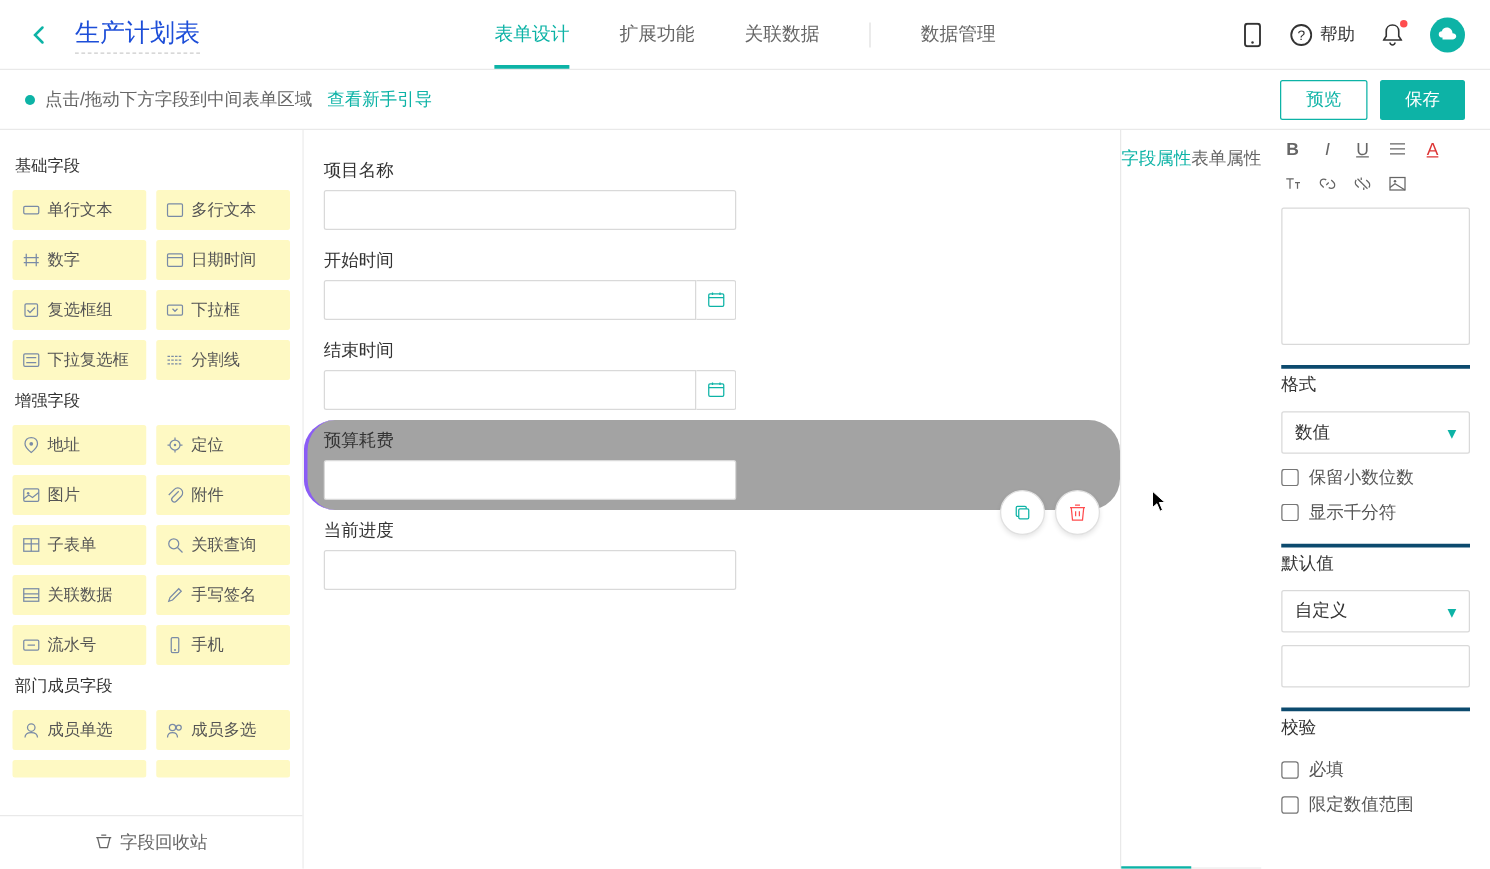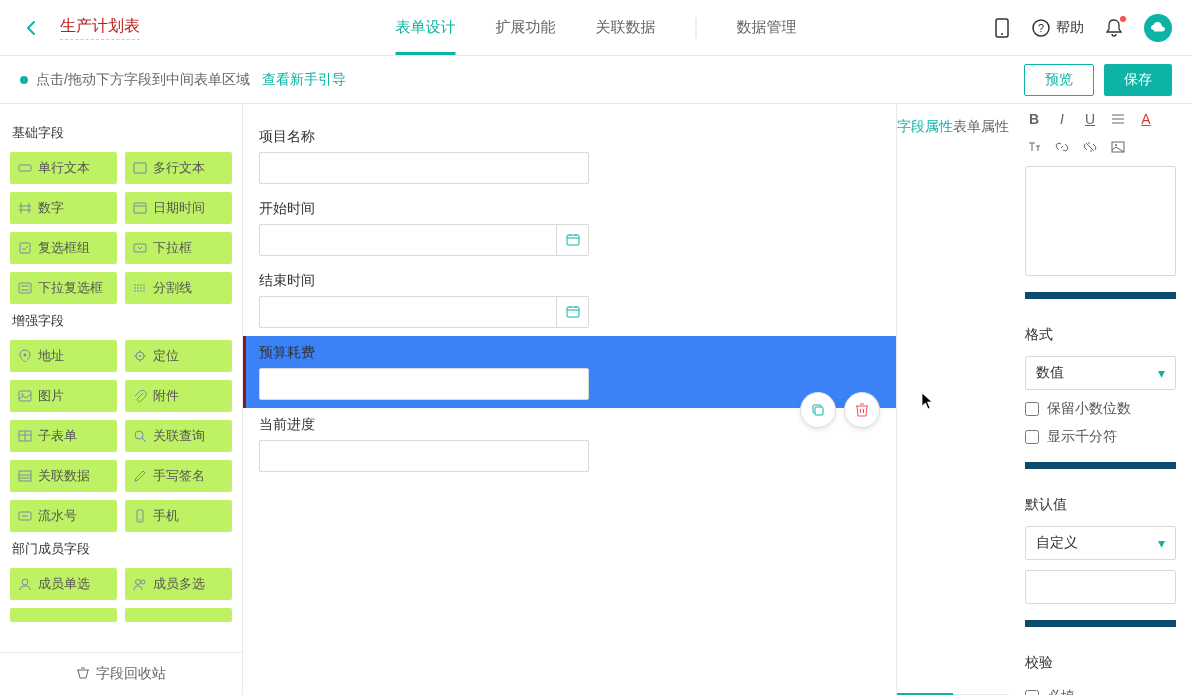--- a/index.html
+++ b/index.html
@@ -1,21 +1,21 @@
 <!DOCTYPE html>
 <html><head>
 <meta charset="utf-8">
 <style>
 * { box-sizing: border-box; margin: 0; padding: 0; }
 body { font-family: -apple-system, BlinkMacSystemFont, "Segoe UI", "PingFang SC", "Microsoft YaHei", sans-serif; font-size: 14px; color: #333; background: #fff; width: 1192px; height: 695px; overflow: hidden; }
 
 
 .header { display: flex; align-items: center; height: 56px; border-bottom: 1px solid #e9e9e9; padding: 0 20px; position: relative; }
 .back-btn { width: 24px; height: 24px; color: #0db3a6; display: flex; align-items: center; justify-content: center; cursor: pointer; margin-right: 16px; }
-.form-title { font-size: 16px; color: #b91c1c; border-bottom: 1px dashed #ccc; padding-bottom: 2px; min-width: 80px; }
+.form-title { font-size: 20px; color: #1d4ed8; border-bottom: 1px dashed #ccc; padding-bottom: 2px; min-width: 80px; }
 .nav-tabs { display: flex; position: absolute; left: 50%; transform: translateX(-50%); gap: 40px; height: 100%; align-items: center; }
 .nav-tab { color: #666; cursor: pointer; height: 100%; display: flex; align-items: center; position: relative; font-size: 15px; }
 .nav-tab.active { color: #0db3a6; }
 .nav-tab.active::after { content: ''; position: absolute; bottom: 0; left: 0; right: 0; height: 3px; background: #0db3a6; }
 .nav-sep { width: 1px; height: 20px; background: #e0e0e0; }
 .header-right { margin-left: auto; display: flex; align-items: center; gap: 20px; }
 .icon-btn { width: 20px; height: 20px; cursor: pointer; color: #333; display: flex; align-items: center; justify-content: center; }
 .help-btn { display: flex; align-items: center; gap: 6px; cursor: pointer; color: #333; }
 .notif-btn { position: relative; cursor: pointer; }
 .notif-dot { position: absolute; top: -2px; right: -2px; width: 6px; height: 6px; background: #ff4d4f; border-radius: 50%; }
@@ -31,49 +31,49 @@
 .btn-primary { border: none; background: #0db3a6; color: #fff; padding: 6px 20px; border-radius: 2px; cursor: pointer; font-size: 14px; }
 
 
 .main { display: flex; height: calc(100% - 104px); }
 
 
 .left-panel { width: 243px; border-right: 1px solid #e9e9e9; display: flex; flex-direction: column; gap: 10px; }
 .left-scroll { flex: 1; overflow-y: auto; padding: 12px 10px; }
 .field-section-title { font-size: 13px; color: #333; margin: 8px 0 10px 2px; }
 .field-grid { display: grid; grid-template-columns: 1fr 1fr; gap: 8px; }
-.field-item { display: flex; align-items: center; gap: 6px; background: #bef264; padding: 7px 8px; border-radius: 2px; cursor: grab; font-size: 13px; color: #555; }
+.field-item { display: flex; align-items: center; gap: 6px; background: #fef9c3; padding: 7px 8px; border-radius: 2px; cursor: grab; font-size: 13px; color: #555; }
 .field-item svg { color: #7a8ba6; flex-shrink: 0; }
 .recycle-bin { border-top: 1px solid #e9e9e9; padding: 12px; text-align: center; color: #666; cursor: pointer; display: flex; align-items: center; justify-content: center; gap: 6px; }
 
 
 .canvas { flex: 1; background: #fff; padding: 16px 0; overflow-y: auto; position: relative; }
 .form-field { padding: 8px 16px; position: relative; }
 .form-field-label { font-size: 14px; color: #333; margin-bottom: 6px; }
 .form-input { width: 330px; height: 32px; border: 1px solid #d9d9d9; border-radius: 2px; background: #fff; }
 .date-wrap { display: flex; width: 330px; }
 .date-input { flex: 1; height: 32px; border: 1px solid #d9d9d9; border-radius: 2px 0 0 2px; }
 .date-icon { width: 32px; height: 32px; border: 1px solid #d9d9d9; border-left: none; display: flex; align-items: center; justify-content: center; color: #0db3a6; border-radius: 0 2px 2px 0; }
-.form-field.selected { background: #3b82f6; border-left: 3px solid #7f1d1d; padding-left: 13px; }
+.form-field.selected { background: #a3a3a3; border-left: 3px solid #8b5cf6; padding-left: 13px; border-radius: 25px; }
 .field-actions { position: absolute; right: 16px; bottom: -20px; display: flex; gap: 8px; z-index: 10; }
 .action-circ { width: 36px; height: 36px; border-radius: 50%; background: #fff; border: 1px solid #e0e0e0; display: flex; align-items: center; justify-content: center; cursor: pointer; box-shadow: 0 2px 4px rgba(0,0,0,0.1); }
 .action-circ.copy { color: #0db3a6; }
 .action-circ.del { color: #ff4d4f; }
 
 
 .right-panel { width: 296px; border-left: 1px solid #e9e9e9; display: flex; }
 .prop-tabs { display: flex; border-bottom: 1px solid #e9e9e9; }
 .prop-tab { flex: 1; text-align: center; padding: 14px 0; cursor: pointer; color: #666; position: relative; }
 .prop-tab.active { color: #0db3a6; }
 .prop-tab.active::after { content: ''; position: absolute; bottom: -1px; left: 0; right: 0; height: 2px; background: #0db3a6; }
 .prop-content { flex: 1; overflow-y: auto; padding: 0 16px 16px; }
 .rte-toolbar { display: flex; gap: 10px; padding: 6px 0; color: #666; flex-wrap: wrap; }
 .rte-btn { cursor: pointer; width: 18px; height: 18px; display: inline-flex; align-items: center; justify-content: center; }
 .rte-area { width: 100%; height: 110px; border: 1px solid #d9d9d9; border-radius: 2px; margin-top: 4px; }
-.prop-section { border-top: 7px solid #0c4a6e; padding-top: 27px; margin-top: 16px; }
+.prop-section { border-top: 3px solid #0c4a6e; padding-top: 4px; margin-top: 16px; }
 .prop-title { font-size: 14px; color: #333; font-weight: 500; margin-bottom: 12px; }
 .select-box { display: flex; align-items: center; justify-content: space-between; border: 1px solid #d9d9d9; border-radius: 2px; padding: 6px 10px; cursor: pointer; height: 34px; }
 .select-box .chev { color: #0db3a6; }
 .check-row { display: flex; align-items: center; gap: 8px; margin-top: 10px; color: #555; }
 .check-row input { width: 14px; height: 14px; cursor: pointer; }
 .text-input { width: 100%; height: 34px; border: 1px solid #d9d9d9; border-radius: 2px; margin-top: 10px; }
 
 .cursor { position: absolute; width: 14px; height: 18px; pointer-events: none; z-index: 9999; }
 </style>
 </head>

